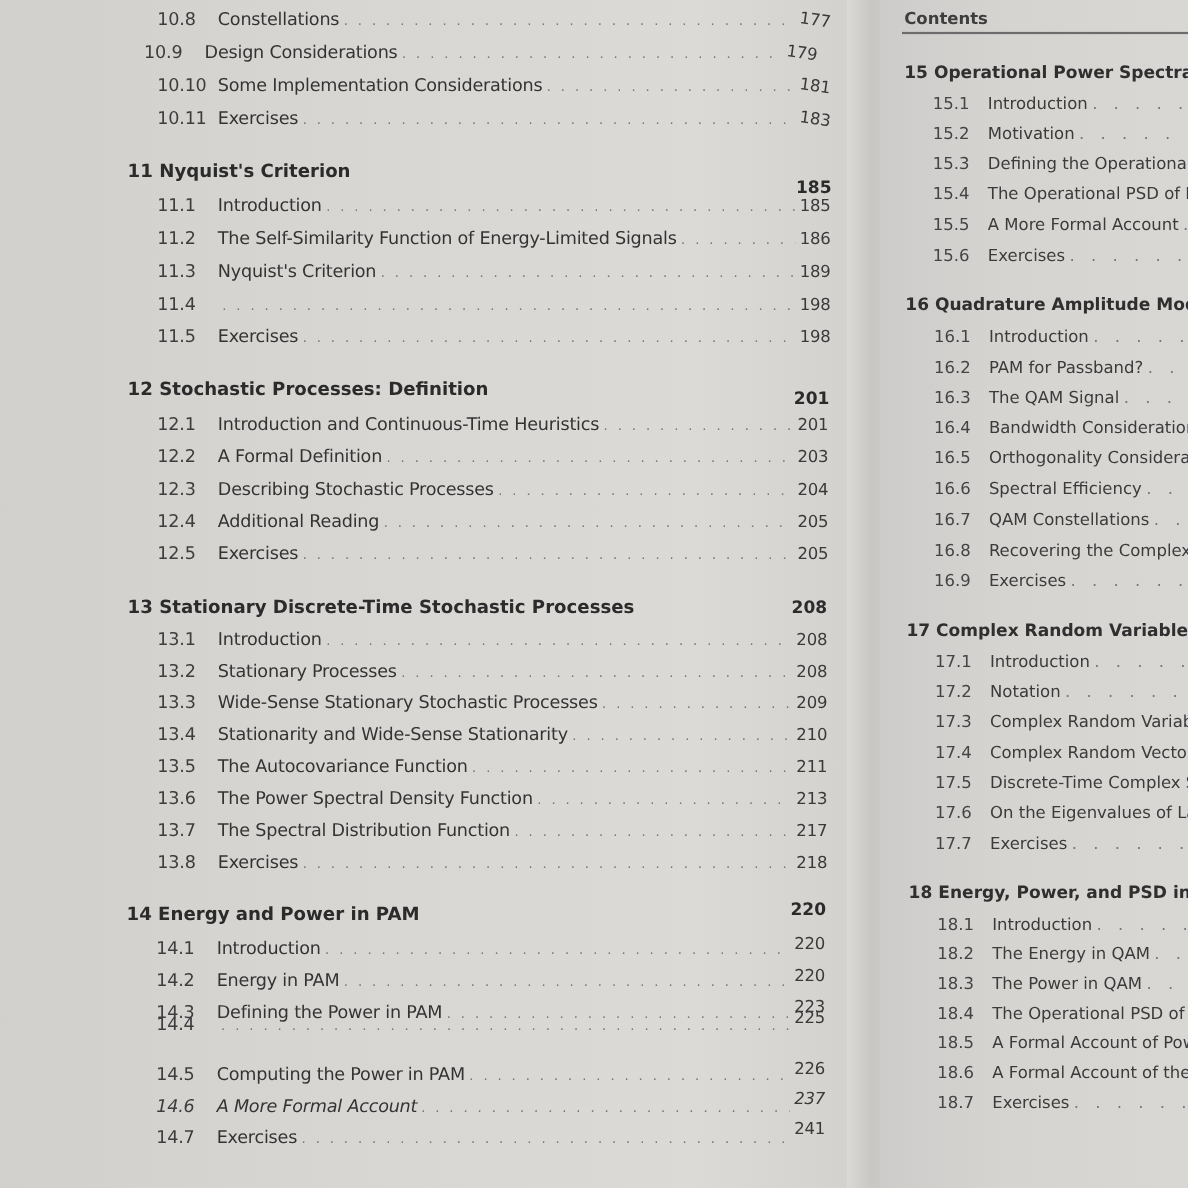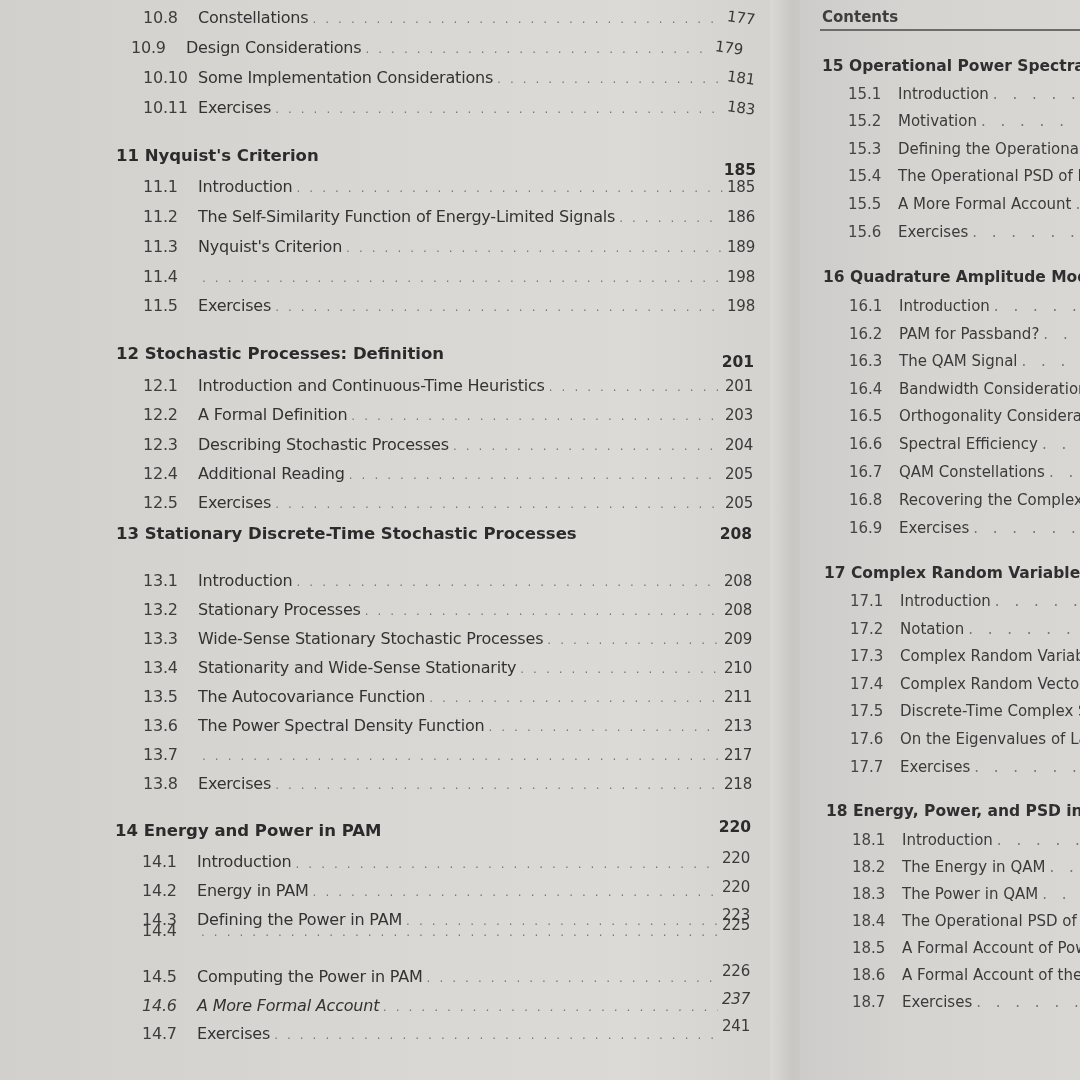--- a/index.html
+++ b/index.html
@@ -153,21 +153,21 @@
     <span class="dots"></span>
     <span class="page">205</span>
   </div>
   <div class="row" style="left:143px; top:493px; width:610px;">
     <span class="num">12.5</span>
     <span class="title">Exercises</span>
     <span class="dots"></span>
     <span class="page">205</span>
   </div>
 
-  <div class="chap" style="left:116px; top:524px; width:636px;">
+  <div class="chap" style="left:116px; top:542px; width:636px;">
     <span>13</span>&nbsp;<span class="chap-title">Stationary Discrete-Time Stochastic Processes</span>
     <span class="page">208</span>
   </div>
   <div class="row" style="left:143px; top:571px; width:609px;">
     <span class="num">13.1</span>
     <span class="title">Introduction</span>
     <span class="dots"></span>
     <span class="page">208</span>
   </div>
   <div class="row" style="left:143px; top:600px; width:609px;">
@@ -195,35 +195,36 @@
     <span class="page">211</span>
   </div>
   <div class="row" style="left:143px; top:716px; width:609px;">
     <span class="num">13.6</span>
     <span class="title">The Power Spectral Density Function</span>
     <span class="dots"></span>
     <span class="page">213</span>
   </div>
   <div class="row" style="left:143px; top:745px; width:609px;">
     <span class="num">13.7</span>
+    <span class="title">The Spectral Distribution Function</span>
     <span class="dots"></span>
     <span class="page">217</span>
   </div>
   <div class="row" style="left:143px; top:774px; width:609px;">
     <span class="num">13.8</span>
     <span class="title">Exercises</span>
     <span class="dots"></span>
     <span class="page">218</span>
   </div>
 
   <div class="chap" style="left:115px; top:821px; width:636px;">
     <span>14</span>&nbsp;<span class="chap-title">Energy and Power in PAM</span>
     <span class="page" style="position:relative; top:-4px">220</span>
   </div>
-  <div class="row" style="left:142px; top:852px; width:608px;align-items:flex-end;">
+  <div class="row" style="left:142px; top:852px; width:608px;">
     <span class="num">14.1</span>
     <span class="title">Introduction</span>
     <span class="dots"></span>
     <span class="page" style="position:relative; top:-4px">220</span>
   </div>
   <div class="row" style="left:142px; top:881px; width:608px;">
     <span class="num">14.2</span>
     <span class="title">Energy in PAM</span>
     <span class="dots"></span>
     <span class="page" style="position:relative; top:-4px">220</span>

